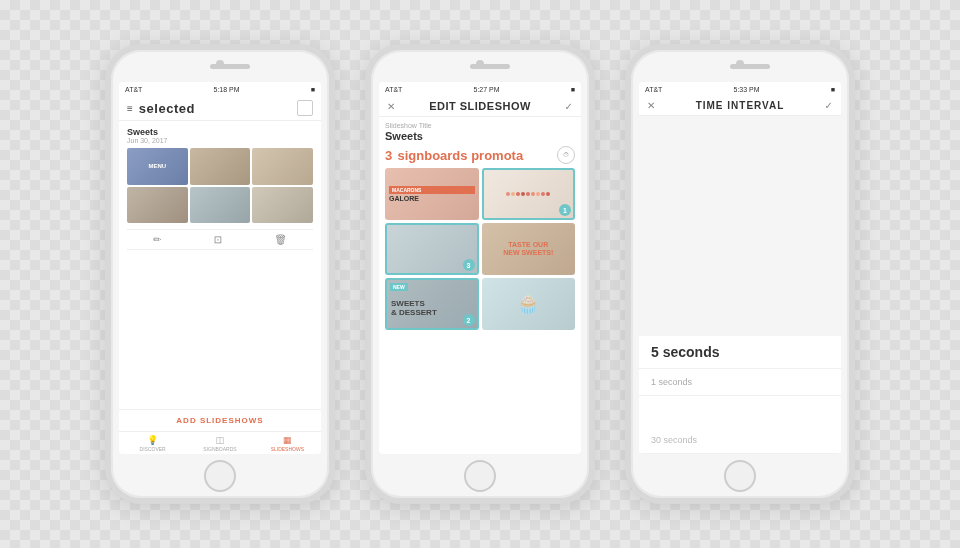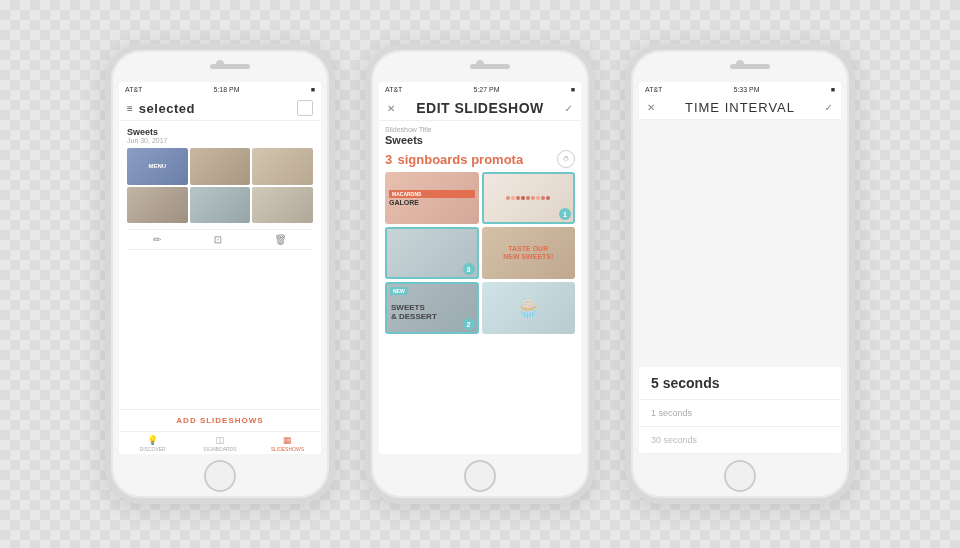--- a/index.html
+++ b/index.html
@@ -167,21 +167,21 @@
 
     
     .p2-header {
       display: flex;
       align-items: center;
       justify-content: space-between;
       padding: 4px 8px;
       border-bottom: 1px solid #eee;
     }
     .p2-close { font-size: 10px; color: #888; cursor: pointer; }
-    .p2-title { font-size: 14px; font-weight: 600; color: #333; letter-spacing: 0.5px; }
+    .p2-title { font-size: 11px; font-weight: 600; color: #333; letter-spacing: 0.5px; }
     .p2-check { font-size: 10px; color: #888; cursor: pointer; }
 
     .p2-content { flex: 1; padding: 5px 6px; overflow: hidden; }
     .p2-field-label { font-size: 7px; color: #aaa; margin-bottom: 1px; }
     .p2-field-value { font-size: 11px; font-weight: 600; color: #333; margin-bottom: 4px; }
 
     .p2-selected-row {
       display: flex;
       align-items: center;
       justify-content: space-between;
@@ -274,37 +274,37 @@
     }
 
     
     .p3-header {
       display: flex;
       align-items: center;
       justify-content: space-between;
       padding: 4px 8px;
       border-bottom: 1px solid #eee;
     }
-    .p3-title { font-size: 13px; font-weight: 400; color: #333; letter-spacing: 1px; }
+    .p3-title { font-size: 10px; font-weight: 700; color: #333; letter-spacing: 1px; }
 
     .p3-content { flex: 1; background: #f5f5f5; display: flex; flex-direction: column; }
     .p3-list { background: #fff; margin-top: auto; }
     .p3-item {
       padding: 8px 12px;
       font-size: 9px;
       color: #aaa;
       border-bottom: 1px solid #f0f0f0;
       cursor: pointer;
     }
     .p3-item.active {
       font-size: 14px;
       font-weight: 700;
       color: #333;
     }
-    .p3-item.partial { color: #bbb; }
+    .p3-item.partial { color: #bbb; margin-top: 31px; }
 
     
     body {
       background-image: 
         linear-gradient(45deg, #ddd 25%, transparent 25%),
         linear-gradient(-45deg, #ddd 25%, transparent 25%),
         linear-gradient(45deg, transparent 75%, #ddd 75%),
         linear-gradient(-45deg, transparent 75%, #ddd 75%);
       background-size: 20px 20px;
       background-position: 0 0, 0 10px, 10px -10px, -10px 0px;

